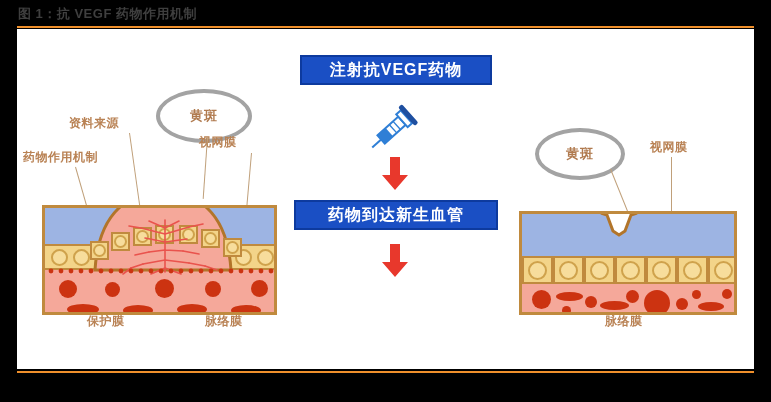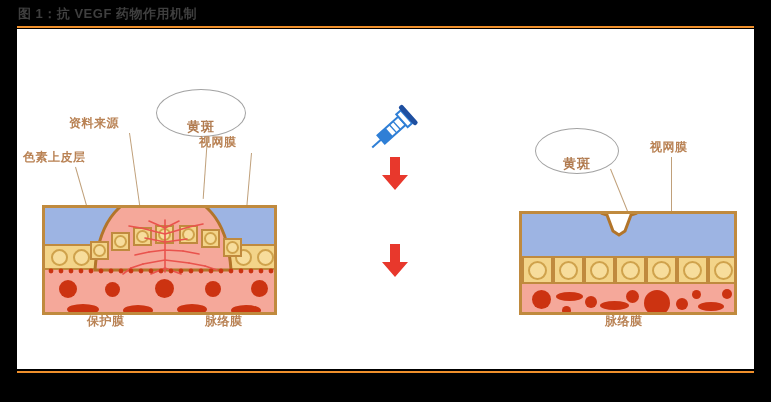--- a/index.html
+++ b/index.html
@@ -39,22 +39,22 @@
 
   
   .lbl{
     position:absolute;font-size:12px;font-weight:bold;color:#b98254;
     white-space:nowrap;letter-spacing:.5px;
   }
   .leader{position:absolute;background:#c0a07a;width:1px;transform-origin:top center;}
 
   
   .ellipse{
-    position:absolute;border:1px solid #a3a3a3;border-radius:50%;
-    display:flex;align-items:flex-end;justify-content:center;
+    position:absolute;border:4px solid #a3a3a3;border-radius:50%;
+    display:flex;align-items:center;justify-content:center;
   }
   .ellipse span{font-size:13px;font-weight:bold;color:#b07a4e;letter-spacing:1px;}
 
   
   .eye{position:absolute;}
   .eye-frame{position:absolute;border:3px solid #c08a3e;box-sizing:border-box;}
   .layer-blue{position:absolute;background:#9db4e3;}
   .layer-yellow{position:absolute;background:#f3d489;}
   .layer-pink{position:absolute;background:#f5a89a;}
   .cell{
@@ -89,21 +89,21 @@
 
   <div class="card">
 
     <div class="eye" style="left:0px;top:0px;width:290px;height:300px;">
 
       <div class="ellipse" style="left:139px;top:60px;width:88px;height:46px;">
         <span>黄斑</span>
       </div>
 
       <div class="lbl" style="left:52px;top:86px;">资料来源</div>
-      <div class="lbl" style="left:6px;top:120px;">色素上皮层</div>
+      <div class="lbl" style="left:6px;top:120px;">药物作用机制</div>
       <div class="lbl" style="left:182px;top:105px;">视网膜</div>
       <div class="lbl" style="left:70px;top:284px;">保护膜</div>
       <div class="lbl" style="left:188px;top:284px;">脉络膜</div>
 
       <div class="leader" style="left:190px;top:108px;height:62px;transform:rotate(4deg);"></div>
       <div class="leader" style="left:112px;top:104px;height:78px;transform:rotate(-8deg);"></div>
       <div class="leader" style="left:58px;top:138px;height:62px;transform:rotate(-16deg);"></div>
       <div class="leader" style="left:234px;top:124px;height:64px;transform:rotate(5deg);"></div>
       <div class="leader" style="left:102px;top:256px;height:28px;transform:rotate(14deg);"></div>
       <div class="leader" style="left:202px;top:258px;height:26px;transform:rotate(-20deg);"></div>
@@ -187,37 +187,39 @@
         <div class="blob" style="left:206px;top:72px;width:17px;height:17px;"></div>
         <div class="blob oval" style="left:22px;top:96px;width:32px;height:11px;"></div>
         <div class="blob oval" style="left:78px;top:97px;width:30px;height:11px;"></div>
         <div class="blob oval" style="left:132px;top:96px;width:30px;height:11px;"></div>
         <div class="blob oval" style="left:186px;top:97px;width:30px;height:11px;"></div>
       </div>
     </div>
 
     <div style="position:absolute;left:268px;top:0px;width:210px;height:310px;">
 
+      <div class="flow-box" style="left:15px;top:26px;width:192px;height:30px;">注射抗VEGF药物</div>
 
       <svg class="syringe" style="left:82px;top:68px;width:56px;height:56px;" viewBox="0 0 56 56">
         <g transform="rotate(-42 28 28)">
           <rect x="8" y="24" width="28" height="11" fill="#ffffff" stroke="#2f7fd6" stroke-width="2"></rect>
           <rect x="8" y="24" width="11" height="11" fill="#2f7fd6"></rect>
           <rect x="36" y="21" width="6" height="17" fill="#ffffff" stroke="#2f7fd6" stroke-width="2"></rect>
           <rect x="42" y="17" width="5" height="25" rx="2" fill="#1e4fa0"></rect>
           <line x1="8" y1="29.5" x2="-4" y2="29.5" stroke="#2f7fd6" stroke-width="2"></line>
           <line x1="24" y1="24" x2="24" y2="35" stroke="#2f7fd6" stroke-width="1.4"></line>
           <line x1="29" y1="24" x2="29" y2="35" stroke="#2f7fd6" stroke-width="1.4"></line>
         </g>
       </svg>
 
       <svg class="arrow-down" style="left:96px;top:128px;width:28px;height:34px;" viewBox="0 0 28 34">
         <path d="M9,0 H19 V18 H27 L14,33 L1,18 H9 Z" fill="#e8382c"></path>
       </svg>
 
+      <div class="flow-box" style="left:9px;top:171px;width:204px;height:30px;">药物到达新生血管</div>
 
       <svg class="arrow-down" style="left:96px;top:215px;width:28px;height:34px;" viewBox="0 0 28 34">
         <path d="M9,0 H19 V18 H27 L14,33 L1,18 H9 Z" fill="#e8382c"></path>
       </svg>
 
     </div>
 
     <div class="eye" style="left:478px;top:0px;width:259px;height:300px;">
 
       <div class="ellipse" style="left:40px;top:99px;width:82px;height:44px;">

